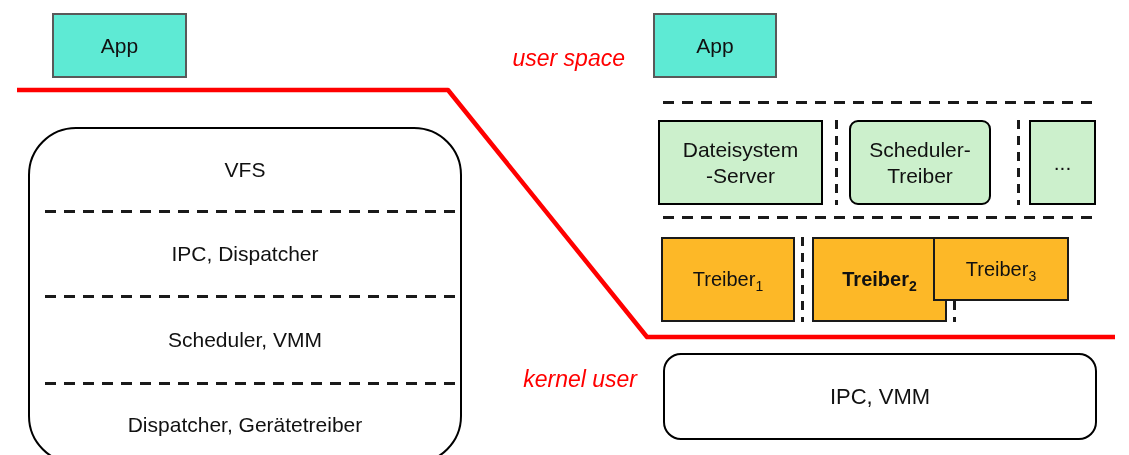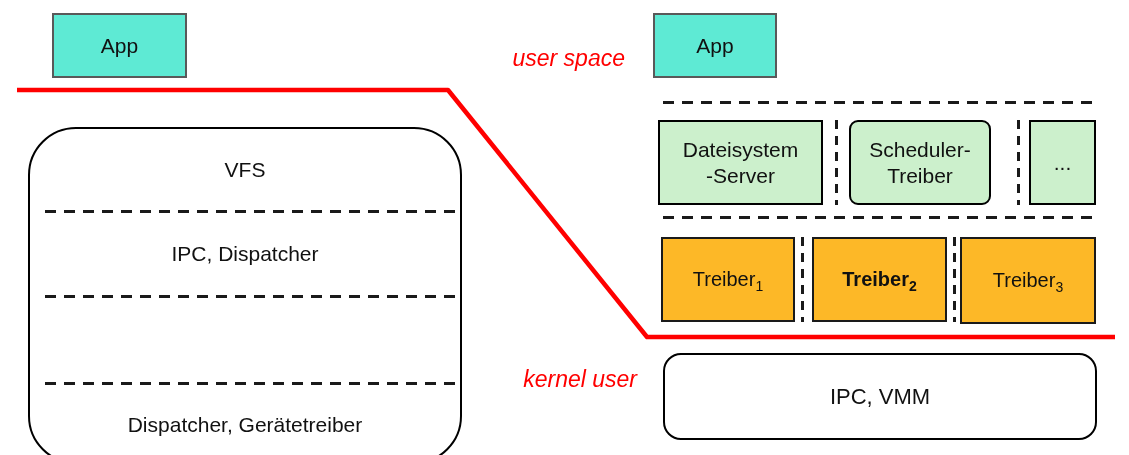--- a/index.html
+++ b/index.html
@@ -104,20 +104,23 @@
     <div class="mono-row" style="top:0; height:82px;">
       <span>VFS</span>
     </div>
     <div class="abs hdash" style="left:15px; top:81px; width:416px;"></div>
 
     <div class="mono-row" style="top:82px; height:85px;">
       <span>IPC, Dispatcher</span>
     </div>
     <div class="abs hdash" style="left:15px; top:166px; width:416px;"></div>
 
+    <div class="mono-row" style="top:167px; height:87px;">
+      <span>Scheduler, VMM</span>
+    </div>
     <div class="abs hdash" style="left:15px; top:253px; width:416px;"></div>
 
     <div class="mono-row" style="top:254px; height:83px;text-align:right;">
       <span>Dispatcher, Gerätetreiber</span>
     </div>
   </div>
 
   <div class="abs space-label" style="left:425px; top:45px; width:200px;font-style:italic;">user space</div>
   <div class="abs space-label" style="left:437px; top:366px; width:200px;">kernel user</div>
 
@@ -144,21 +147,21 @@
   <div class="abs hdash" style="left:663px; top:216px; width:430px;"></div>
 
   <div class="abs driver-box" style="left:661px; top:237px; width:134px; height:85px;justify-content:center;">
     <span><span>Treiber</span><sub>1</sub></span>
   </div>
   <div class="abs vdash" style="left:801px; top:237px; height:85px;"></div>
   <div class="abs driver-box" style="left:812px; top:237px; width:135px; height:85px;font-weight:bold;">
     <span><span>Treiber</span><sub>2</sub></span>
   </div>
   <div class="abs vdash" style="left:953px; top:237px; height:85px;"></div>
-  <div class="abs driver-box" style="left:960px; top:237px; width:136px; height:87px;">
+  <div class="abs driver-box" style="left:933px; top:237px; width:136px; height:64px;">
     <span><span>Treiber</span><sub>3</sub></span>
   </div>
 
   <div class="abs kernel-ipc-box" style="left:663px; top:353px; width:434px; height:87px;">
     <span>IPC, VMM</span>
   </div>
 
 </div>
 
 </body></html>

